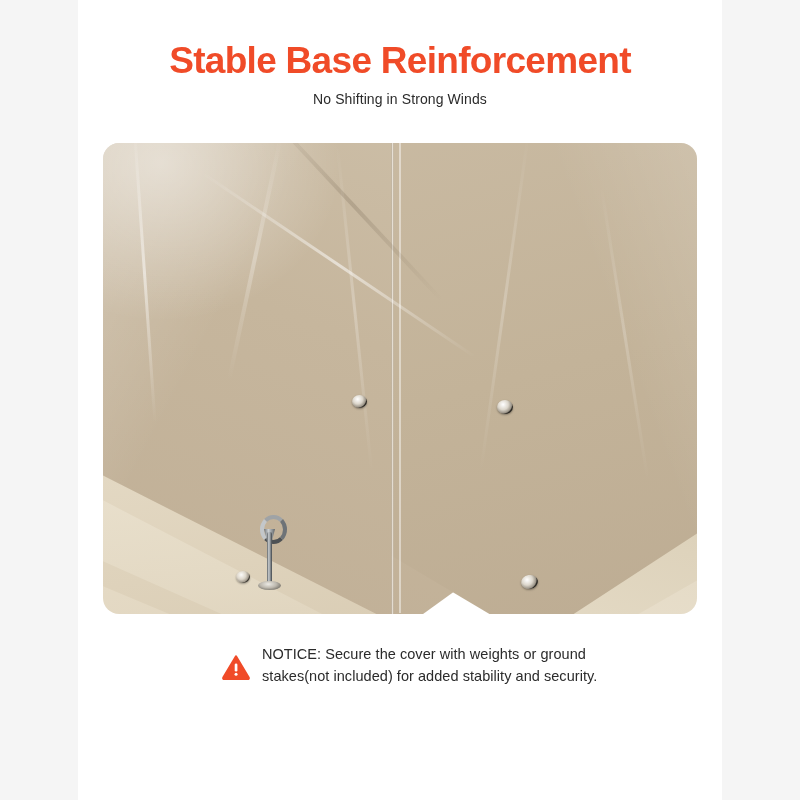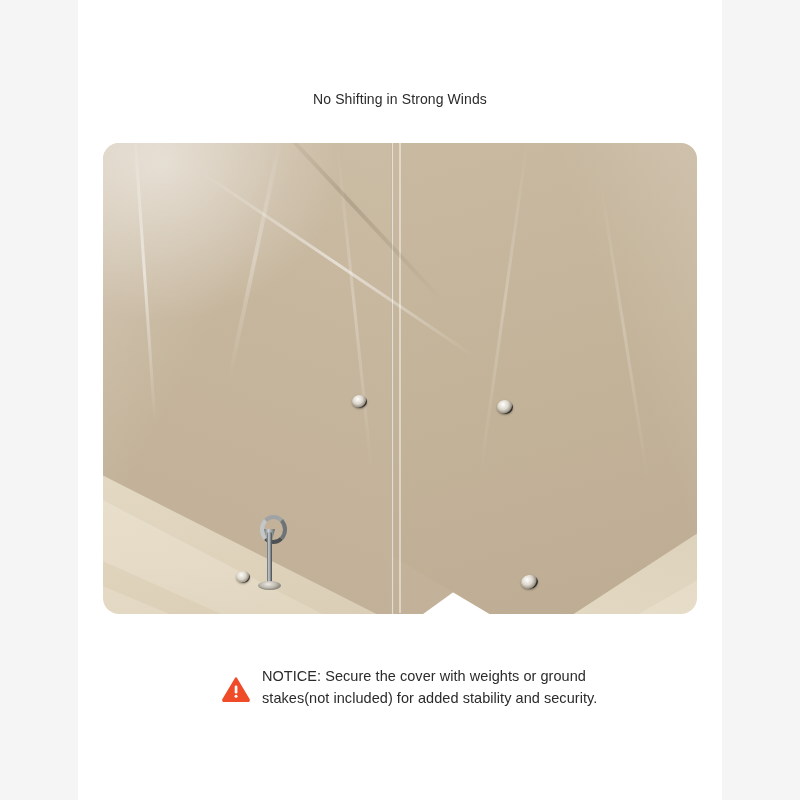--- a/index.html
+++ b/index.html
@@ -220,21 +220,21 @@
   .stake .washer {
     position: absolute; left: 5px; top: 66px; width: 23px; height: 9px;
     border-radius: 50%;
     background: radial-gradient(ellipse at 45% 35%, #eceae4 0%, #bdb8ae 45%, #7d7970 75%, #56534c 100%);
   }
 
   
   .notice {
     position: absolute;
     left: 144px;   
-    top: 666px;
+    top: 644px;
     width: 400px;
     display: flex;
     align-items: flex-start;
     gap: 12px;
   }
   .warn-icon {
     flex: 0 0 auto;
     width: 28px;
     height: 28px;
     margin-top: 9px;
@@ -246,20 +246,21 @@
     font-size: 14.5px;
     line-height: 1.5;
     letter-spacing: 0.05px;
   }
 </style>
 </head>
 <body>
 
 <div class="card">
 
+  <div class="headline">Stable Base Reinforcement</div>
   <div class="subhead">No Shifting in Strong Winds</div>
 
   <div class="photo">
 
     <div class="panel-left"></div>
     <div class="panel-right"></div>
 
     <div class="field-left"></div>
     <div class="hem-left"></div>
     <div class="hem-left-2"></div>

